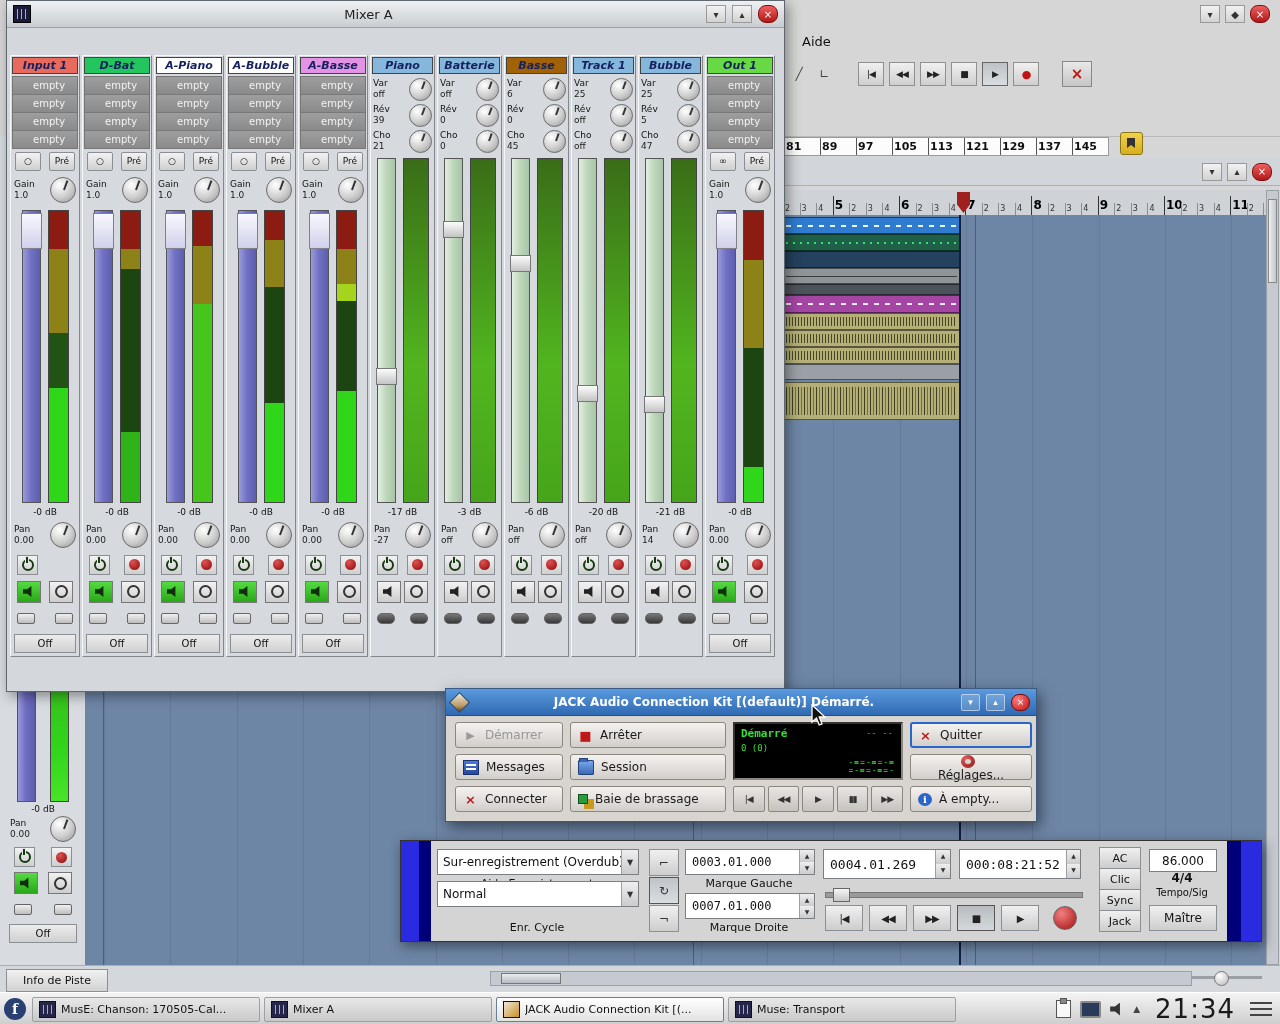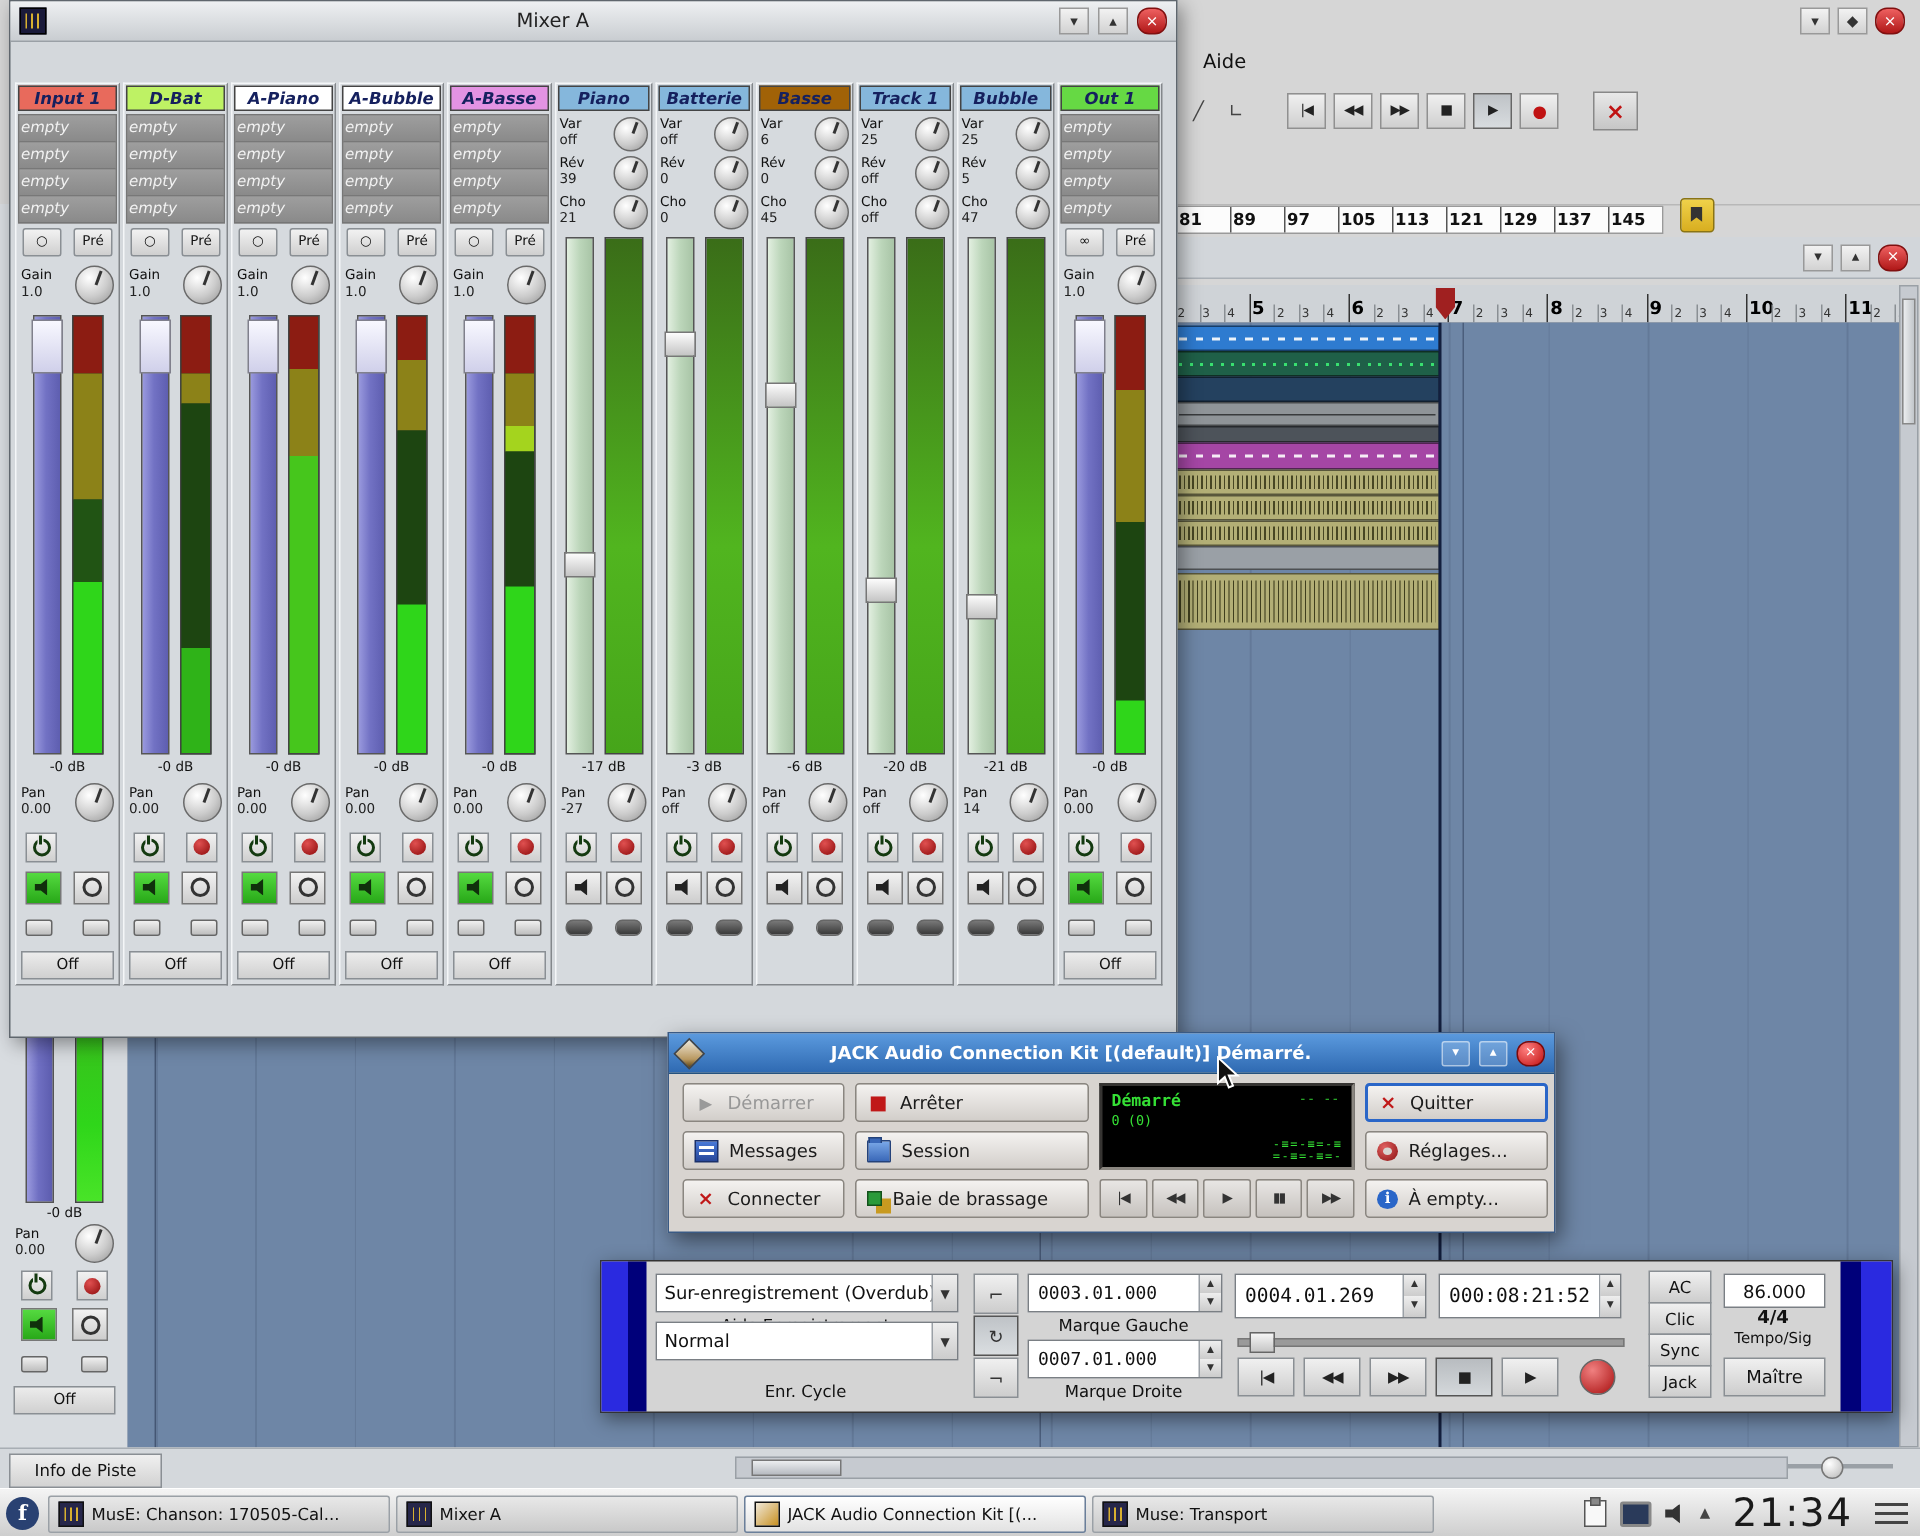--- a/index.html
+++ b/index.html
@@ -93,22 +93,22 @@
   #mixer-menubar{height:24px;display:flex;align-items:center;font-size:13px;border-bottom:1px solid #c0c4c8;}
   #mixer-menubar span{padding:2px 10px;}
   #strips{position:absolute;left:3px;top:54px;display:flex;gap:2px;align-items:flex-start;}
   .strip{height:600px;background:#d6dade;border:1px solid;border-color:#f4f6f8 #83878b #83878b #f4f6f8;
         display:flex;flex-direction:column;font-size:10px;box-sizing:content-box;}
   .strip.audio{width:68px;}
   .strip.midi{width:63px;}
   .s-hdr{height:15px;line-height:15px;margin:1px;text-align:center;font-style:italic;font-weight:bold;
         font-size:11px;color:#15205e;border:1px solid #444;overflow:hidden;white-space:nowrap;}
   .s-rack{margin:1px 1px 0;border:1px solid #767676;background:#949494;}
-  .rack-slot{height:17px;line-height:17px;padding-left:1px;font-size:10px;color:#f2f2f2;
-        background:linear-gradient(#9e9e9e,#8a8a8a);border-bottom:1px solid #787878;font-style:italic;}
+  .rack-slot{height:17px;line-height:17px;padding-left:20px;font-size:10px;color:#f2f2f2;
+        background:linear-gradient(#9e9e9e,#8a8a8a);border-bottom:1px solid #787878;}
   .rack-slot:last-child{border-bottom:none;}
   .s-toggles{display:flex;justify-content:space-between;align-items:center;height:24px;padding:0 4px;}
   .sbtn{min-width:18px;height:17px;padding:0 3px;font-size:9px;line-height:16px;text-align:center;
         background:linear-gradient(#f2f2f2,#cfcfcf);border:1px solid #8a8f94;border-radius:2px;}
   .s-knobrow{display:flex;justify-content:space-between;align-items:center;height:32px;padding:0 3px;}
   .s-knobrow.tall{height:34px;}
   .g-l{display:flex;flex-direction:column;font-size:9px;line-height:11px;}
   .g-l .val{color:#222;}
   .s-params{padding:1px 2px;}
   .param{display:flex;justify-content:space-between;align-items:center;height:26px;}
@@ -456,21 +456,21 @@
             <span class="solo-ico"></span>
           </span>
         </div>
         <div class="s-row">
           <span class="aux-ico"></span>
           <span class="aux-ico"></span>
         </div>
         <div class="s-off">Off</div>
       </div>
       <div class="strip audio">
-        <div class="s-hdr" style="background:#bef264">D-Bat</div>
+        <div class="s-hdr" style="background:#22c55e">D-Bat</div>
         <div class="s-rack">
           <div class="rack-slot">empty</div>
           <div class="rack-slot">empty</div>
           <div class="rack-slot">empty</div>
           <div class="rack-slot">empty</div>
         </div>
         <div class="s-toggles">
           <span class="sbtn">○</span>
           <span class="sbtn">Pré</span>
         </div>
@@ -1108,21 +1108,21 @@
         <span>Quitter</span>
       </div>
       <div class="jbtn" style="grid-area: 2 / 1;">
         <span class="jico messages"></span>
         <span>Messages</span>
       </div>
       <div class="jbtn" style="grid-area: 2 / 2;">
         <span class="jico session"></span>
         <span>Session</span>
       </div>
-      <div class="jbtn" style="grid-area: 2 / 4;">
+      <div class="jbtn" style="grid-area: 2 / 4; flex-direction: column;">
         <span class="jico settings"></span>
         <span>Réglages...</span>
       </div>
       <div class="jbtn" style="grid-area: 3 / 1;">
         <span class="jglyph red">×</span>
         <span>Connecter</span>
       </div>
       <div class="jbtn" style="grid-area: 3 / 2;">
         <span class="jico patchbay"></span>
         <span>Baie de brassage</span>

